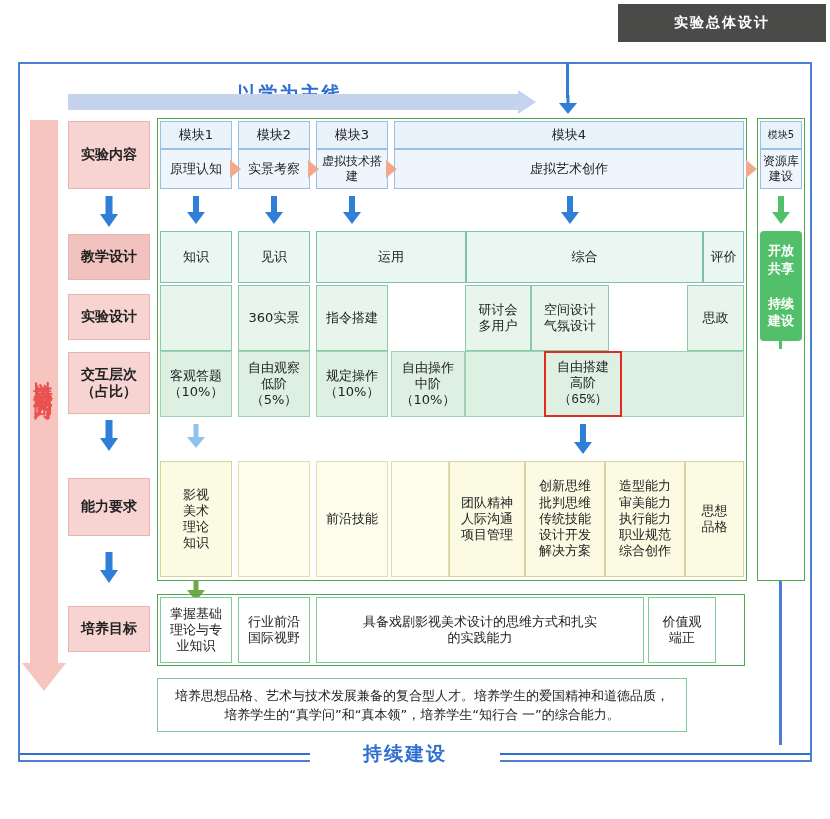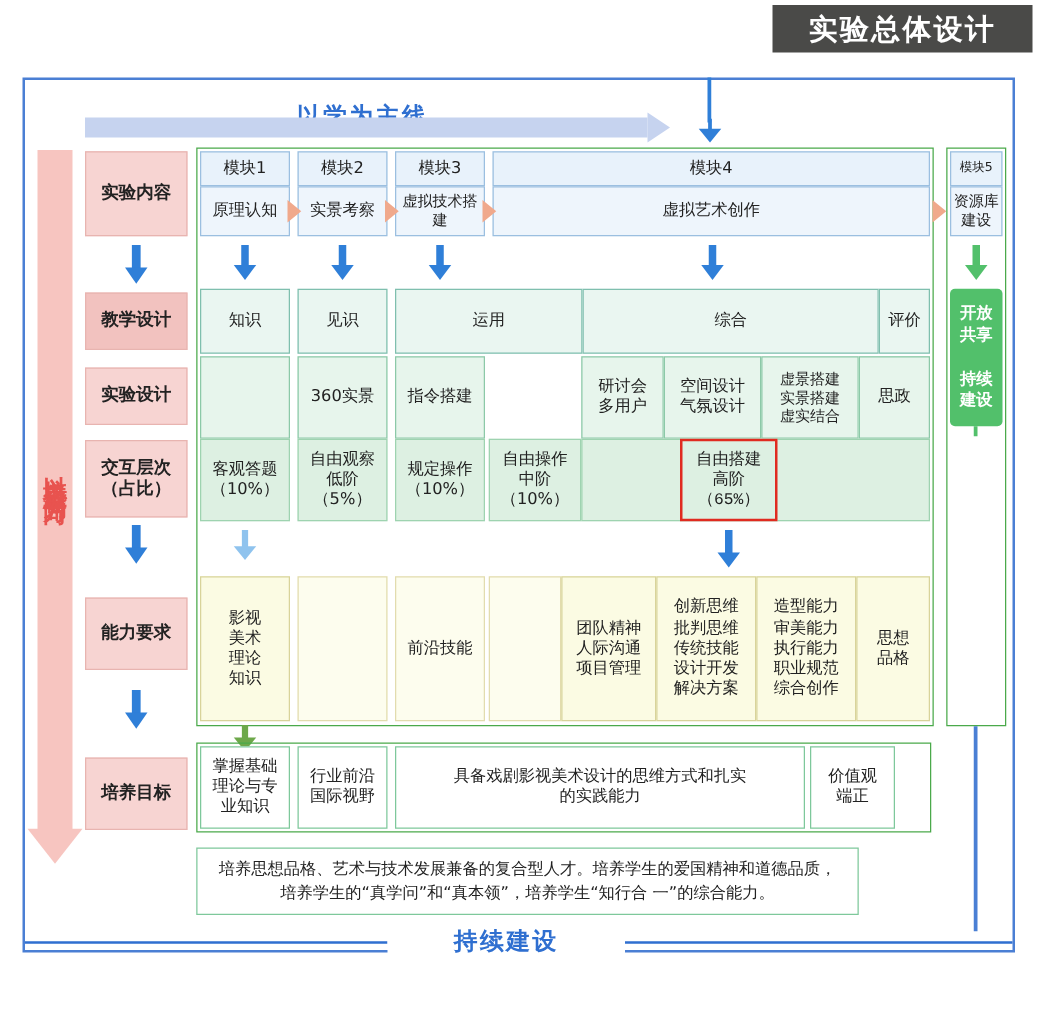--- a/index.html
+++ b/index.html
@@ -3,21 +3,21 @@
 <meta charset="utf-8">
 <style>
   html,body{margin:0;padding:0;background:#fff;}
   body{font-family:"DejaVu Sans","Liberation Sans",sans-serif;}
   #root{position:relative;width:830px;height:819px;overflow:hidden;background:#fff;}
 
   .abs{position:absolute;box-sizing:border-box;}
   .cell{display:flex;align-items:center;justify-content:center;text-align:center;line-height:1.25;}
 
   
-  .banner{background:#4a4a48;color:#fff;font-size:23px;font-weight:bold;letter-spacing:2px;
+  .banner{background:#4a4a48;color:#fff;font-size:14px;font-weight:bold;letter-spacing:2px;
           display:flex;align-items:center;justify-content:center;}
 
   
   .outerframe{border:2px solid #4a7fd4;background:#fff;}
 
   
   .leftarrowbody{background:#f7c5c0;}
   .leftarrowtext{color:#e8534f;font-size:19px;font-weight:bold;writing-mode:vertical-rl;
                  text-orientation:upright;letter-spacing:3px;display:flex;align-items:center;justify-content:center;}
 
@@ -101,21 +101,21 @@
   </div>
   <div class="abs rowlabel cell" style="left:68px;top:294px;width:82px;height:46px;">
     <span>实验设计</span>
   </div>
   <div class="abs rowlabel cell" style="left:68px;top:352px;width:82px;height:62px;">
     <span style="white-space:pre-line;">交互层次（占比）</span>
   </div>
   <div class="abs rowlabel cell" style="left:68px;top:478px;width:82px;height:58px;">
     <span>能力要求</span>
   </div>
-  <div class="abs rowlabel cell" style="left:68px;top:606px;width:82px;height:58px;">
+  <div class="abs rowlabel cell" style="left:68px;top:606px;width:82px;height:46px;">
     <span>培养目标</span>
   </div>
 
   <div class="darrow" style="left:99px;top:196px;width:20px;height:32px;">
     <div class="shaft" style="top:0;width:7px;height:20px;"></div>
     <div class="head" style="top:18px;border-top:13px solid #2f7fd8;"></div>
   </div>
   <div class="darrow" style="left:99px;top:420px;width:20px;height:32px;">
     <div class="shaft" style="top:0;width:7px;height:20px;"></div>
     <div class="head" style="top:18px;border-top:13px solid #2f7fd8;"></div>
@@ -222,25 +222,20 @@
   <div class="abs mintbox cell" style="left:316px;top:285px;width:72px;height:66px;">
     <span style="white-space:pre-line;">指令搭建</span>
   </div>
   <div class="abs mintbox cell" style="left:465px;top:285px;width:66px;height:66px;">
     <span style="white-space:pre-line;">研讨会
 多用户</span>
   </div>
   <div class="abs mintbox cell" style="left:531px;top:285px;width:78px;height:66px;">
     <span style="white-space:pre-line;">空间设计
 气氛设计</span>
-  </div>
-  <div class="abs mintbox cell" style="left:609px;top:285px;width:78px;height:66px;">
-    <span style="white-space:pre-line;font-size:12px;">虚景搭建
-实景搭建
-虚实结合</span>
   </div>
   <div class="abs mintbox cell" style="left:687px;top:285px;width:57px;height:66px;">
     <span style="white-space:pre-line;">思政</span>
   </div>
   <div class="abs mintbox cell" style="left:744px;top:285px;width:0px;height:66px;border:none;"></div>
 
   <div class="abs mintbox cell" style="left:687px;top:285px;width:57px;height:66px;">
     <span style="white-space:pre-line;">思政</span>
   </div>
 

